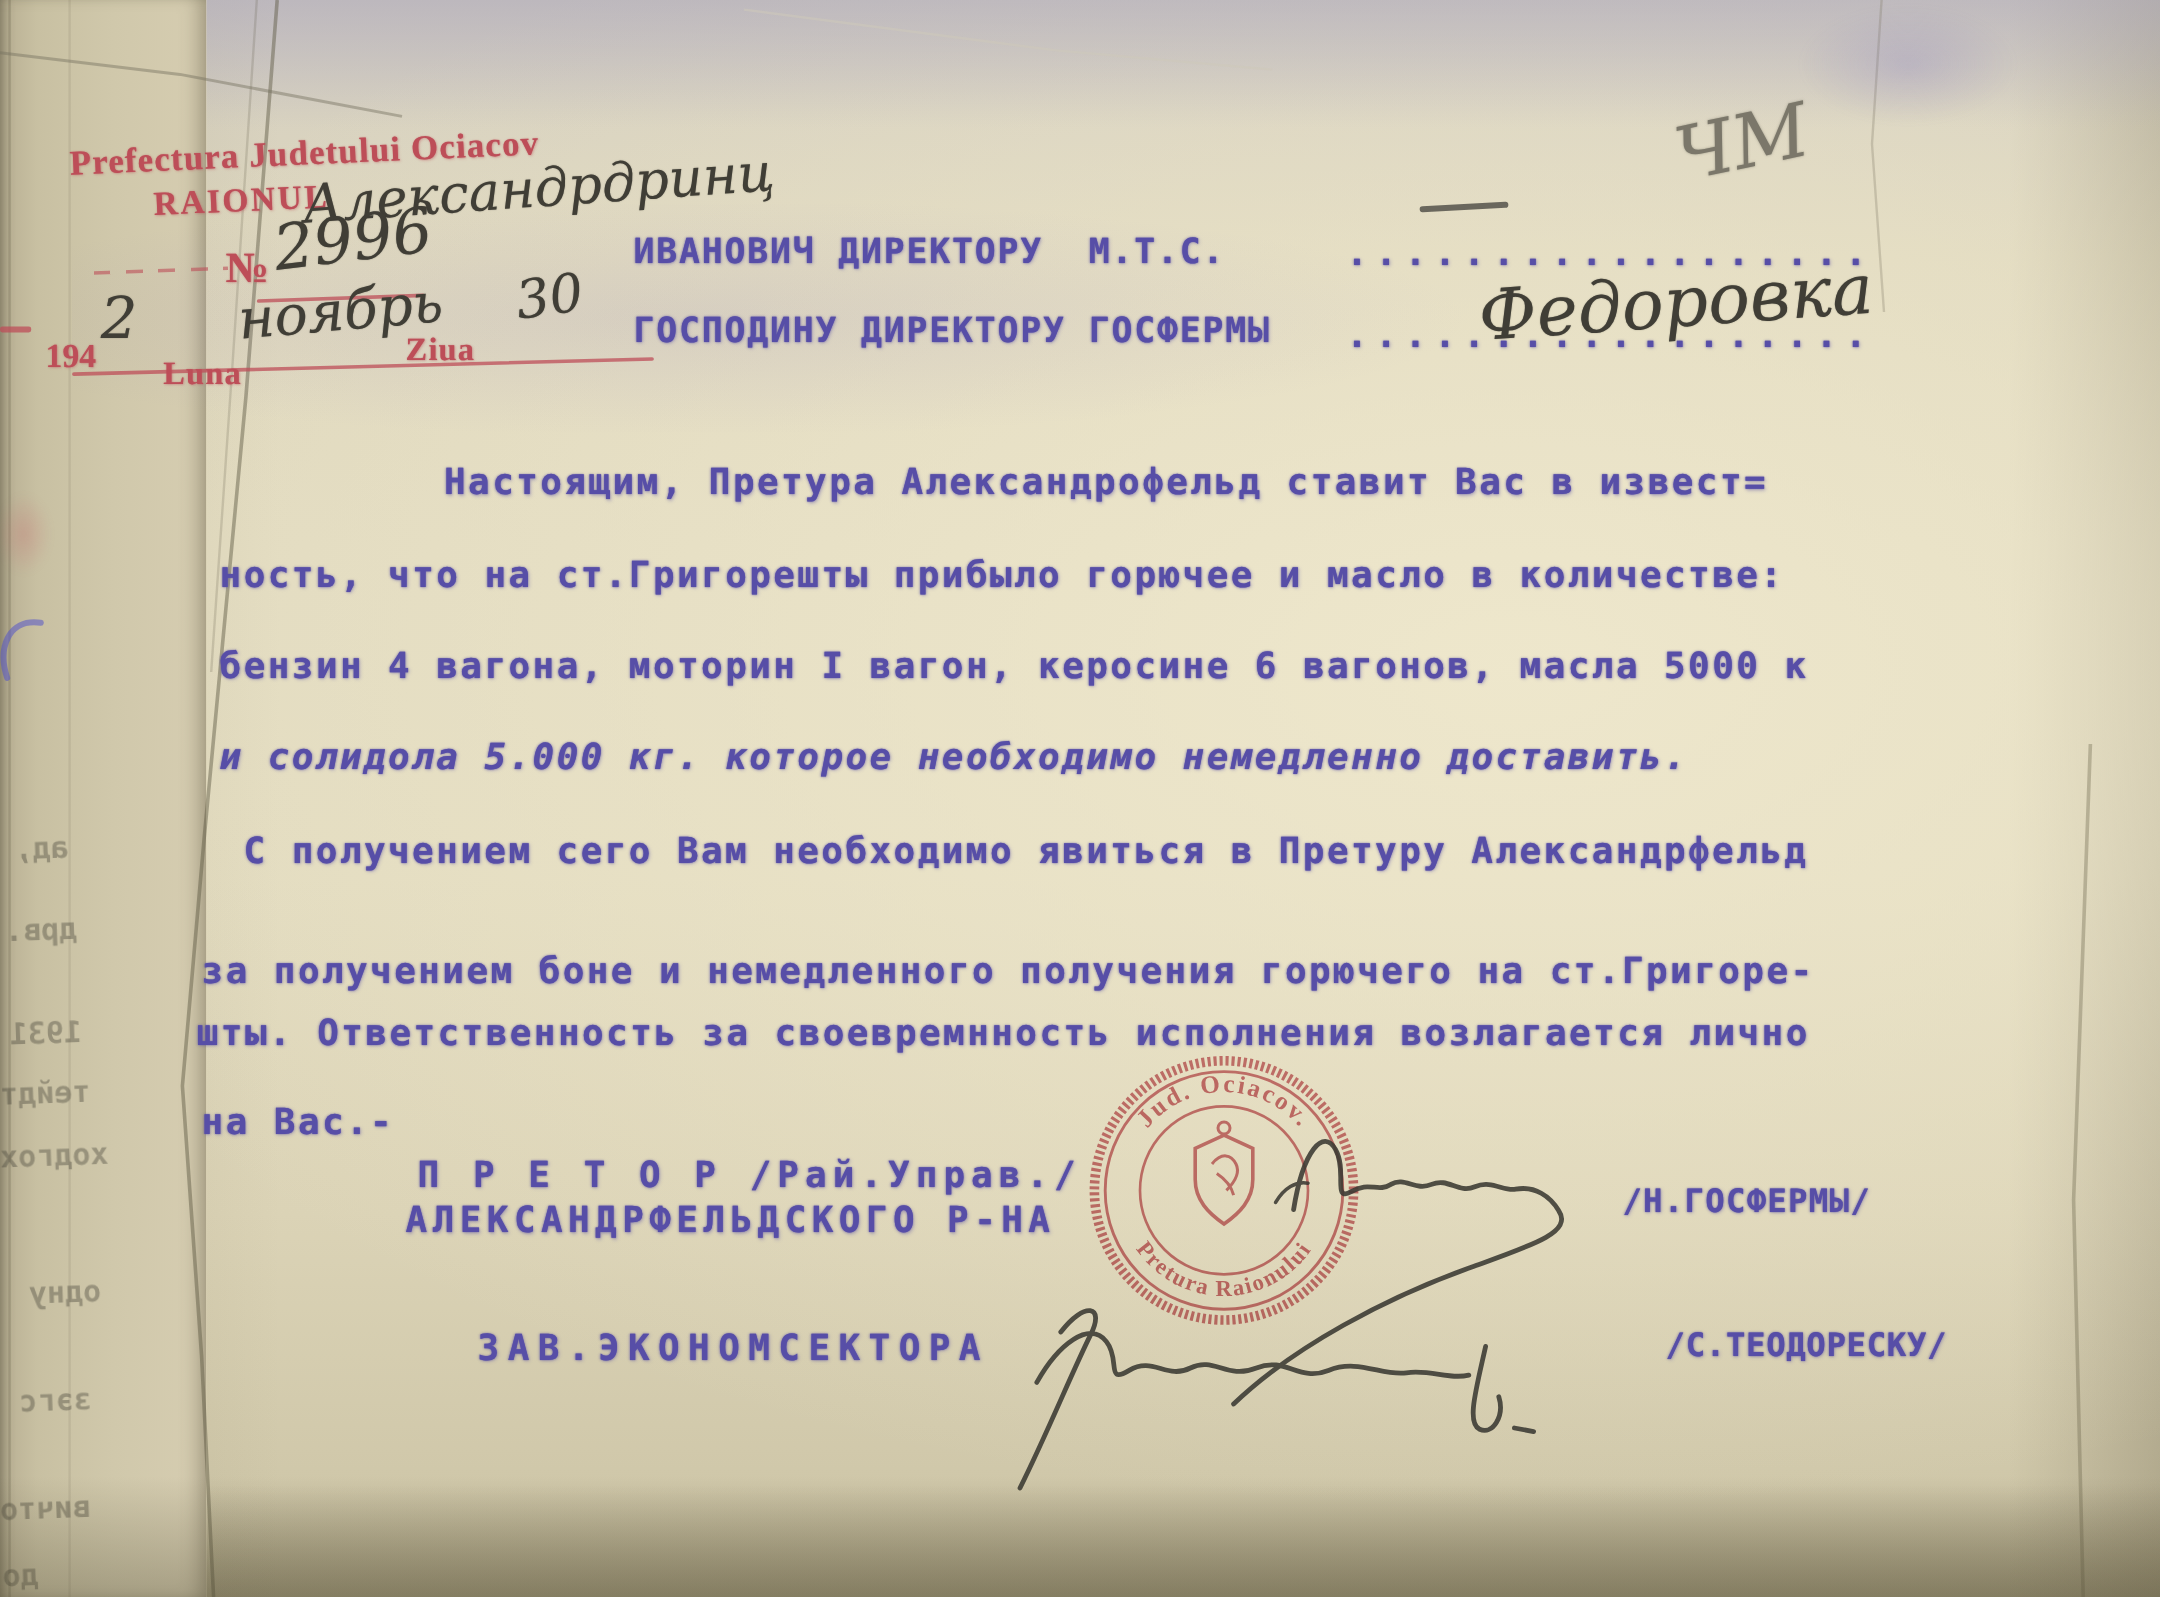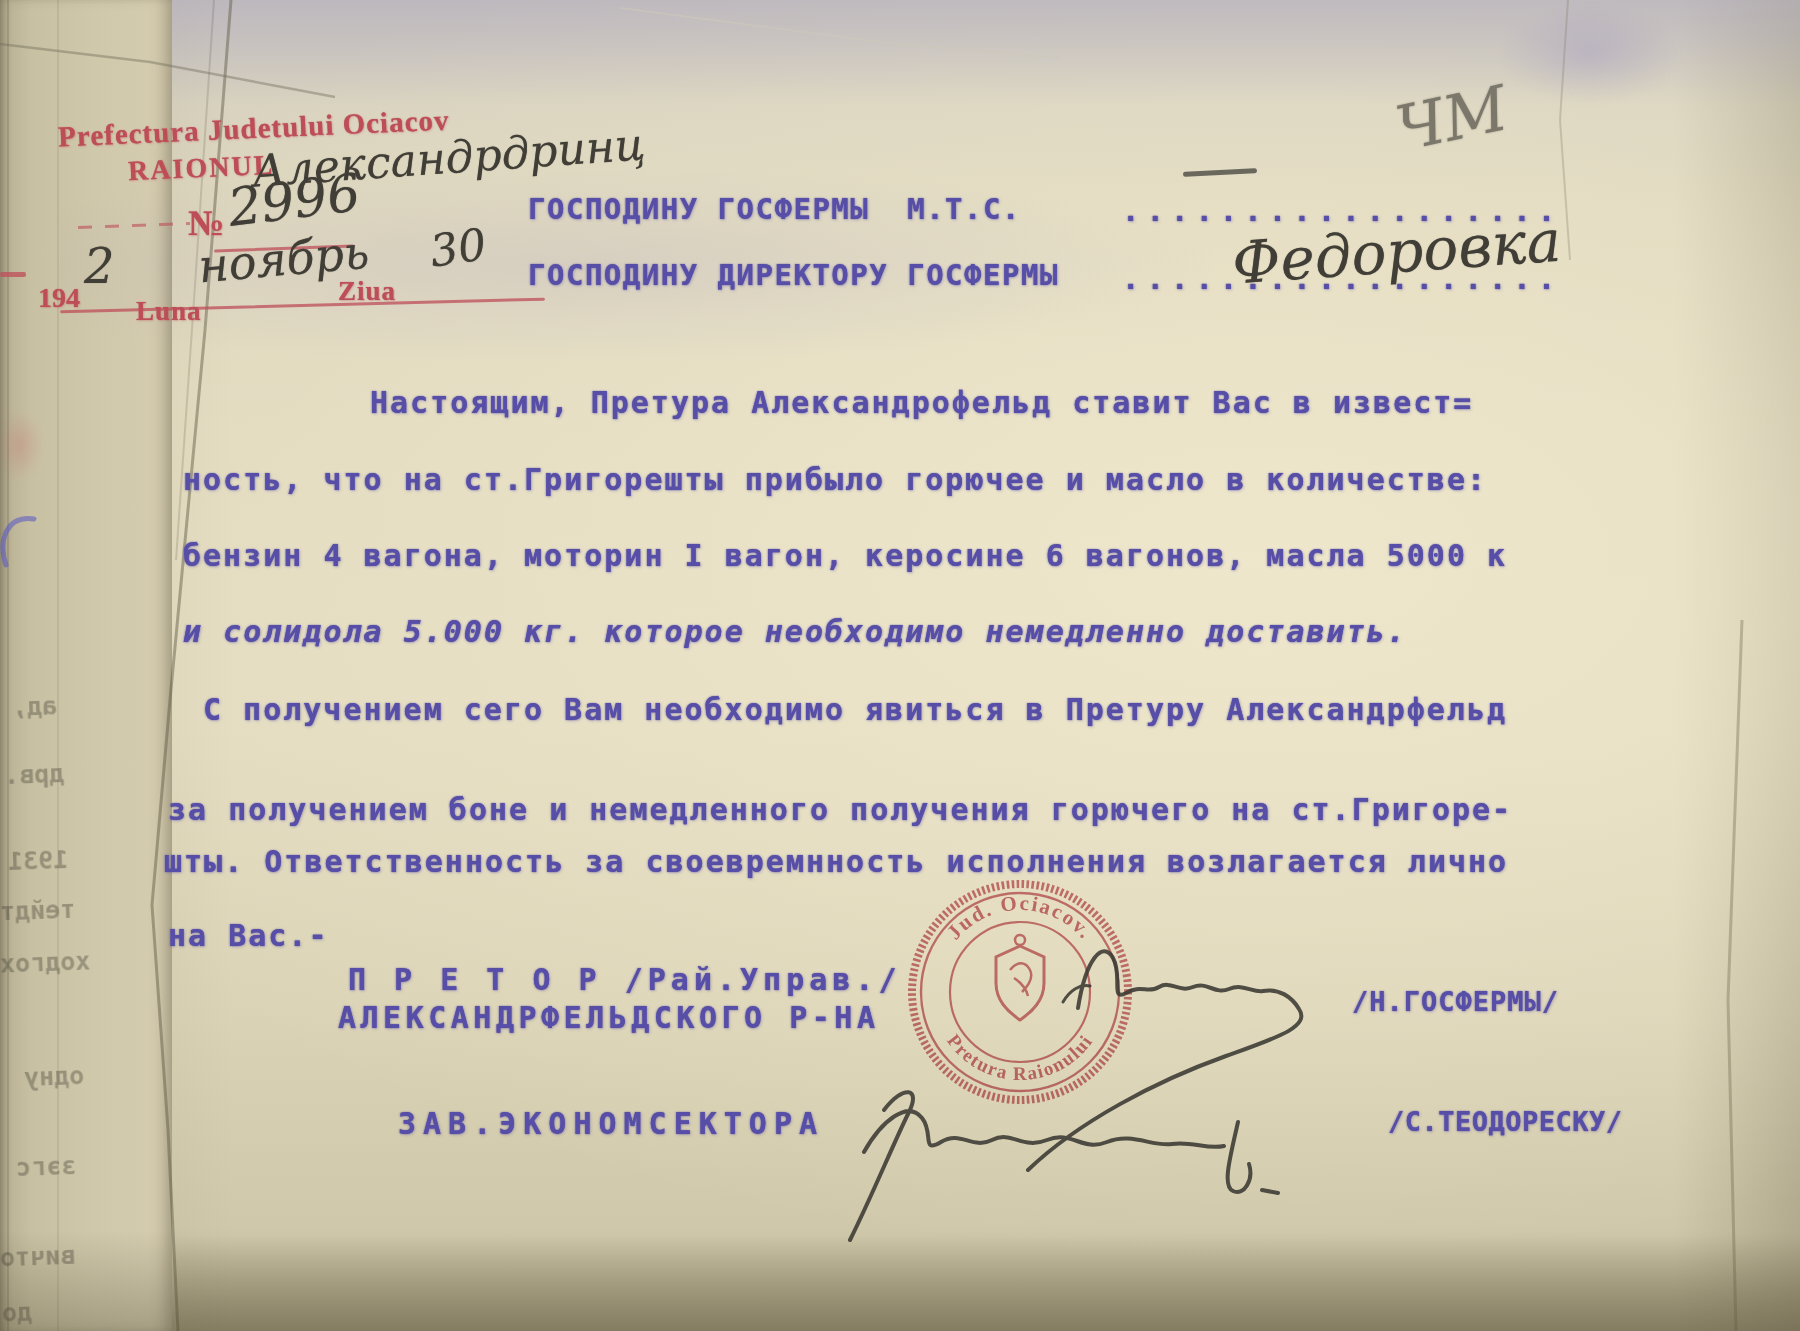--- a/index.html
+++ b/index.html
@@ -87,21 +87,21 @@
   <div class="abs red" style="left:136px;top:296px;font-size:27px;letter-spacing:1px;">Luna</div>
   <div class="abs hand" style="left:198px;top:232px;font-size:46px;transform:rotate(-5deg);">ноябрь</div>
   <div class="abs red" style="left:338px;top:276px;font-size:27px;letter-spacing:1px;">Ziua</div>
   <div class="abs hand" style="left:430px;top:222px;font-size:44px;transform:rotate(-8deg);">30</div>
   <div class="abs red-line" style="left:60px;top:304px;width:485px;transform:rotate(-1.5deg);"></div>
   <div class="abs red-line" style="left:0;top:272px;width:26px;height:5px;"></div>
 
   <div class="abs hand pencil" style="left:1396px;top:82px;font-size:62px;transform:rotate(-12deg);">ЧМ</div>
   <div class="abs" style="left:1183px;top:170px;width:74px;height:5px;background:#4b4a44;border-radius:3px;transform:rotate(-3deg);opacity:.8;"></div>
 
-  <div class="abs typed recv" style="left:528px;top:192px;">ГОСПОДИНУ ГОСФЕРМЫ  М.Т.С.</div>
+  <div class="abs typed recv" style="left:528px;top:192px;">ИВАНОВИЧ ДИРЕКТОРУ  М.Т.С.</div>
   <div class="abs typed dots" style="left:1122px;top:194px;">..................</div>
   <div class="abs typed recv" style="left:528px;top:258px;">ГОСПОДИНУ ДИРЕКТОРУ ГОСФЕРМЫ</div>
   <div class="abs typed dots" style="left:1122px;top:262px;">..................</div>
   <div class="abs hand" style="left:1232px;top:218px;font-size:58px;transform:rotate(-4deg);">Федоровка</div>
 
   <div class="abs typed body-line" style="left:183px;top:462px;">ность, что на ст.Григорешты прибыло горючее и масло в количестве:</div>
   <div class="abs typed body-line" style="left:370px;top:385px;">Настоящим, Претура Александрофельд ставит Вас в извест=</div>
   <div class="abs typed body-line" style="left:183px;top:538px;text-align:right;">бензин 4 вагона, моторин I вагон, керосине 6 вагонов, масла 5000 к</div>
   <div class="abs typed body-line" style="left:183px;top:614px;font-style:italic;">и солидола 5.000 кг. которое необходимо немедленно доставить.</div>
   <div class="abs typed body-line" style="left:203px;top:692px;">С получением сего Вам необходимо явиться в Претуру Александрфельд</div>

